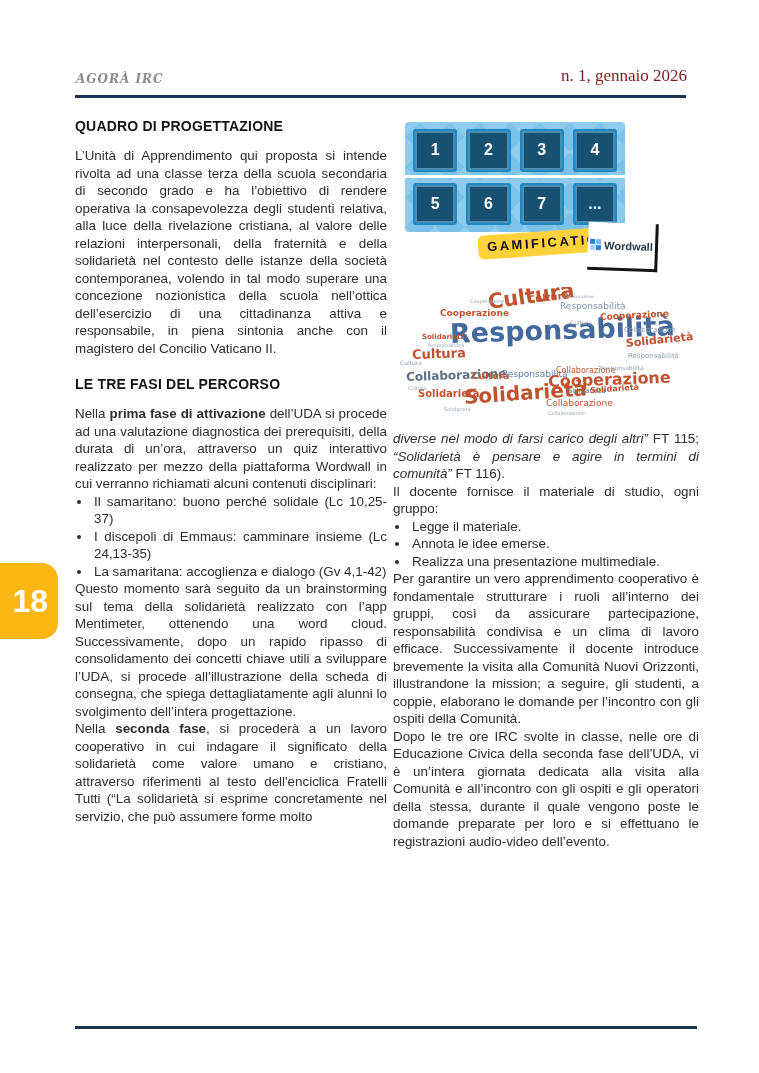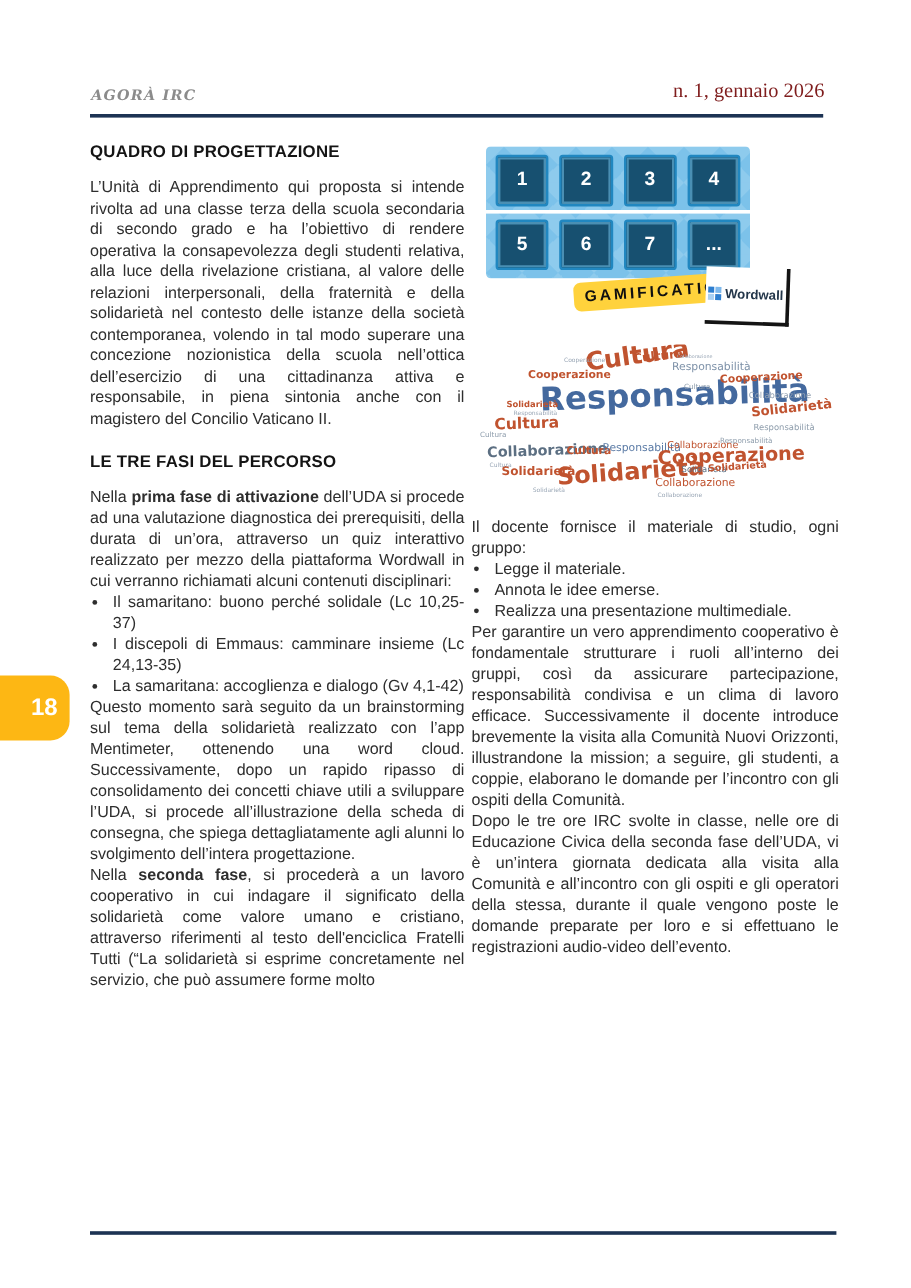--- a/index.html
+++ b/index.html
@@ -16,24 +16,24 @@
   }
   .issue-label {
     position:absolute; right:72px; top:66px;
     font-family:Liberation Serif, serif; font-size:17px; color:#7f1d1d;
   }
   .rule { position:absolute; background:#1c3353; height:3px; }
   .rule-top { left:75px; top:95px; width:611px; }
   .rule-bottom { left:75px; top:1026px; width:622px; }
   
   .page-tab {
-    position:absolute; left:0; top:563px; width:58px; height:54px;
+    position:absolute; left:0; top:563px; width:58px; height:76px;
     background:#fdb714; border-radius:0 16px 16px 0;
     display:flex; align-items:center; justify-content:flex-end; padding-right:10px;
-    color:#ffffff; font-weight:800; font-size:20px;
+    color:#ffffff; font-weight:800; font-size:32px;
   }
   
   .col { position:absolute; font-size:13.4px; line-height:17.5px; text-align:justify; }
   .col-left  { left:75px;  top:118px; width:312px; }
   .col-right { left:393px; top:430px; width:306px; }
   .col h3 {
     margin:0 0 12px 0; font-size:14px; line-height:17px; color:#141414;
     letter-spacing:.2px; text-align:left;
   }
   .col h3.spaced { margin-top:19px; }
@@ -159,20 +159,21 @@
     <span style="left: 8px; top: 99px; font-size: 5px; color: rgb(154, 167, 182); font-weight: 400; transform: rotate(0deg);">Cultura</span>
     <span style="left: 168px; top: 101px; font-size: 7px; color: rgb(92, 111, 130); font-weight: 400; transform: rotate(0deg);">Solidarietà</span>
     <span style="left: 190px; top: 100px; font-size: 8px; color: rgb(192, 83, 47); font-weight: 700; transform: rotate(-4deg);">Solidarietà</span>
     <span style="left: 146px; top: 112px; font-size: 9px; color: rgb(192, 83, 47); font-weight: 400; transform: rotate(0deg);">Collaborazione</span>
     <span style="left: 200px; top: 78px; font-size: 6px; color: rgb(141, 156, 171); font-weight: 400; transform: rotate(0deg);">Responsabilità</span>
     <span style="left: 148px; top: 124px; font-size: 5px; color: rgb(154, 167, 182); font-weight: 400; transform: rotate(0deg);">Collaborazione</span>
     <span style="left: 44px; top: 120px; font-size: 5px; color: rgb(154, 167, 182); font-weight: 400; transform: rotate(0deg);">Solidarietà</span>
   </div>
 
 <div class="col col-right">
+  <p><span style="font-style: italic;">diverse nel modo di farsi carico degli altri”</span><span> FT 115; </span><span style="font-style: italic;">“Solidarietà è pensare e agire in termini di comunità”</span><span> FT 116).</span></p>
   <p><span>Il docente fornisce il materiale di studio, ogni gruppo:</span></p>
   <ul>
       <li>Legge il materiale.</li>
       <li>Annota le idee emerse.</li>
       <li>Realizza una presentazione multimediale.</li>
     </ul>
   <p><span>Per garantire un vero apprendimento cooperativo è fondamentale strutturare i ruoli all’interno dei gruppi, così da assicurare partecipazione, responsabilità condivisa e un clima di lavoro efficace. Successivamente il docente introduce brevemente la visita alla Comunità Nuovi Orizzonti, illustrandone la mission; a seguire, gli studenti, a coppie, elaborano le domande per l’incontro con gli ospiti della Comunità.</span></p>
   <p><span>Dopo le tre ore IRC svolte in classe, nelle ore di Educazione Civica della seconda fase dell’UDA, vi è un’intera giornata dedicata alla visita alla Comunità e all’incontro con gli ospiti e gli operatori della stessa, durante il quale vengono poste le domande preparate per loro e si effettuano le registrazioni audio-video dell’evento.</span></p>
 </div>
 

